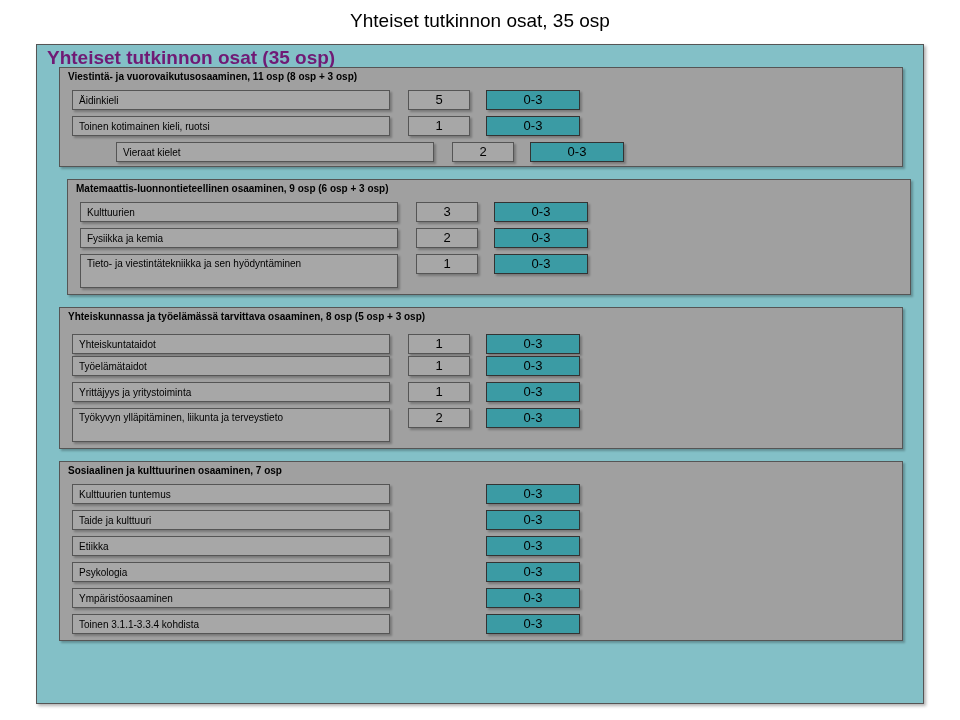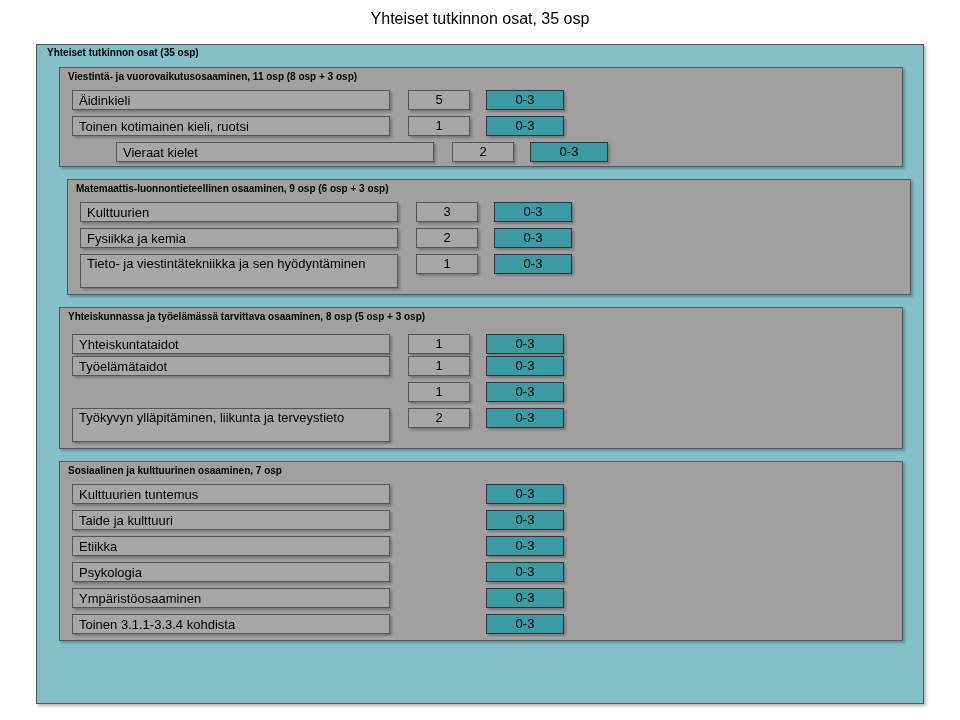--- a/index.html
+++ b/index.html
@@ -5,42 +5,42 @@
   * { box-sizing: border-box; margin: 0; padding: 0; }
   body {
     font-family: Arial, Helvetica, sans-serif;
     background: #ffffff;
     width: 960px;
     height: 720px;
     position: relative;
   }
   .page-title {
     text-align: center;
-    font-size: 16px;
+    font-size: 19px;
     font-weight: normal;
     padding: 10px 0 8px 0;
     color: #000;
   }
   .outer-box {
     position: absolute;
     left: 36px;
     top: 44px;
     width: 888px;
     height: 660px;
     background: #83c0c7;
     border: 1px solid #555;
     box-shadow: 2px 2px 3px rgba(0,0,0,0.3);
   }
   .outer-title {
     position: absolute;
     left: 10px;
     top: 2px;
-    font-size: 10px;
+    font-size: 19px;
     font-weight: bold;
-    color: #000000;
+    color: #701a75;
   }
   .section {
     position: absolute;
     left: 22px;
     width: 844px;
     background: #a0a0a0;
     border: 1px solid #555;
     box-shadow: 1.5px 1.5px 2px rgba(0,0,0,0.25);
   }
   .section-title {
@@ -60,21 +60,21 @@
   .row-tall { height: 34px; }
   .label-box {
     position: absolute;
     left: 0;
     top: 0;
     width: 318px;
     height: 100%;
     background: #a7a7a7;
     border: 1px solid #555;
     box-shadow: 1.5px 1.5px 2px rgba(0,0,0,0.25);
-    font-size: 13px;
+    font-size: 10px;
     color: #000;
     padding: 1px 6px;
     line-height: 15px;
     display: flex;
     align-items: flex-start;
   }
   .label-box.single { align-items: center; }
   .num-box {
     position: absolute;
     left: 336px;
@@ -86,21 +86,21 @@
     box-shadow: 1.5px 1.5px 2px rgba(0,0,0,0.25);
     font-size: 13px;
     text-align: center;
     line-height: 18px;
     color: #000;
   }
   .range-box {
     position: absolute;
     left: 414px;
     top: 0;
-    width: 78px;
+    width: 94px;
     height: 20px;
     background: #3b9ba4;
     border: 1px solid #333;
     box-shadow: 1.5px 1.5px 2px rgba(0,0,0,0.25);
     font-size: 13px;
     text-align: center;
     line-height: 18px;
     color: #000;
   }
 </style>
@@ -156,20 +156,21 @@
       <div class="label-box single">Yhteiskuntataidot</div>
       <div class="num-box">1</div>
       <div class="range-box">0-3</div>
     </div>
     <div class="row" style="top:48px;">
       <div class="label-box single">Työelämätaidot</div>
       <div class="num-box">1</div>
       <div class="range-box">0-3</div>
     </div>
     <div class="row" style="top:74px;">
+      <div class="label-box single">Yrittäjyys ja yritystoiminta</div>
       <div class="num-box">1</div>
       <div class="range-box">0-3</div>
     </div>
     <div class="row row-tall" style="top:100px;">
       <div class="label-box">Työkyvyn ylläpitäminen, liikunta ja terveystieto</div>
       <div class="num-box">2</div>
       <div class="range-box">0-3</div>
     </div>
   </div>
 

